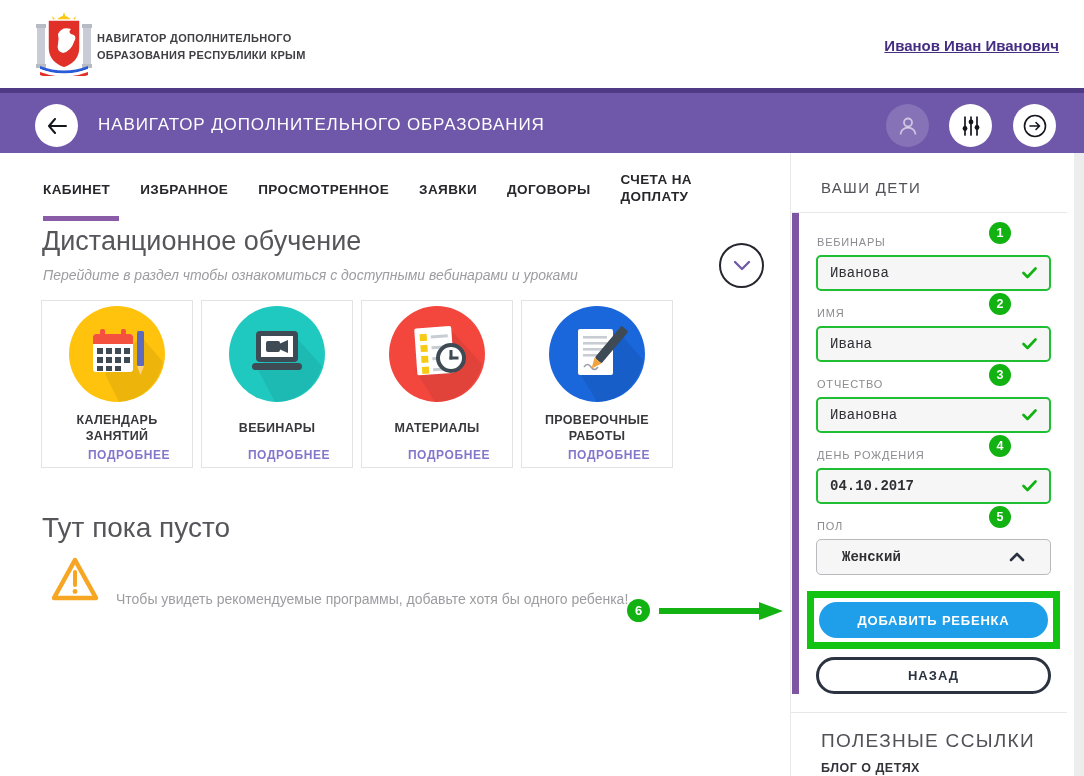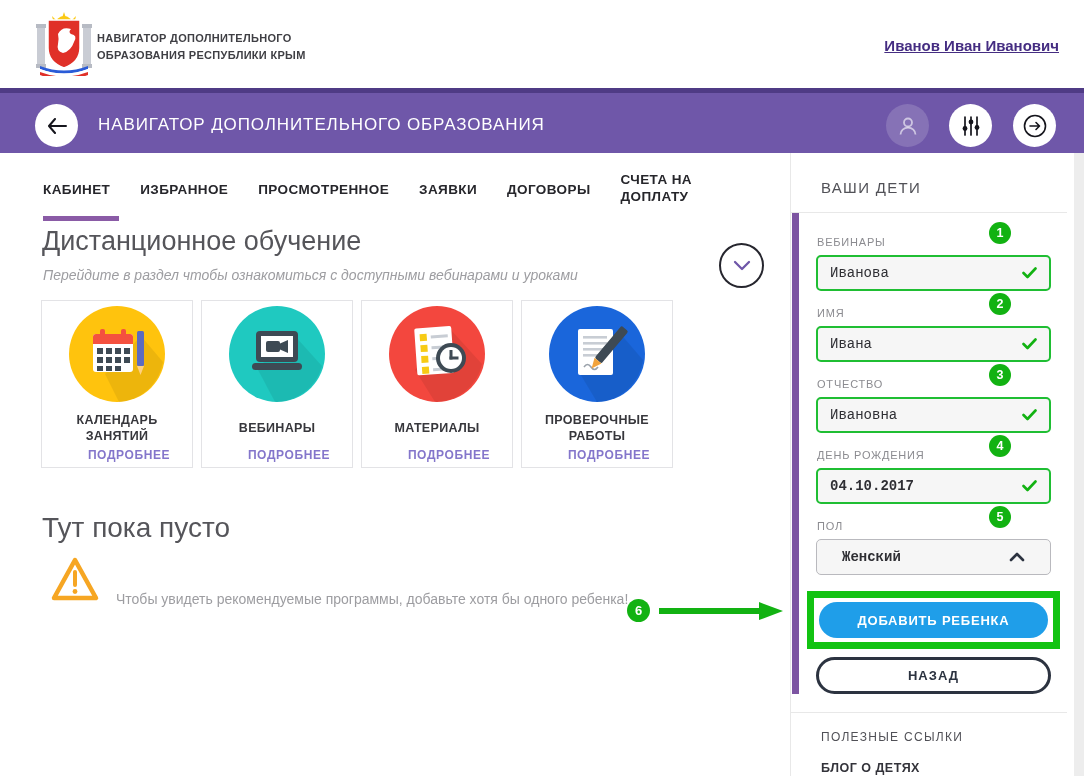--- a/index.html
+++ b/index.html
@@ -80,21 +80,21 @@
   .select-box .input-value { font-weight:700; }
 
   .highlight-box { margin:14px 8px 0 -9px; width:253px; border:7px solid #12C312; padding:4px 5px; background:#fff; }
   .add-child-btn { width:100%; height:36px; border:none; border-radius:19px; background:#1F9EE9;
     color:#fff; font-family:"Liberation Sans",sans-serif; font-weight:700; font-size:13px;
     letter-spacing:.8px; cursor:pointer; }
   .back-pill { margin-top:8px; width:235px; height:37px; border:3px solid #2C3340; border-radius:19px;
     background:#fff; color:#2C3340; font-family:"Liberation Sans",sans-serif; font-weight:700;
     font-size:13px; letter-spacing:1px; cursor:pointer; }
 
-  .links-title { position:absolute; left:30px; top:577px; font-size:12px; color:#515157;
+  .links-title { position:absolute; left:30px; top:577px; font-size:19px; color:#515157;
     letter-spacing:1.3px; font-weight:500; }
   .blog-link { position:absolute; left:30px; top:608px; font-size:12.5px; font-weight:700;
     color:#33333a; letter-spacing:.5px; border-bottom:1px dotted #666; padding-bottom:2px; cursor:pointer; }
 
   .scroll-strip { position:absolute; right:0; top:153px; width:10px; height:623px; background:#ededed; }
 </style>
 </head>
 <body>
 
 <header class="top-header">

